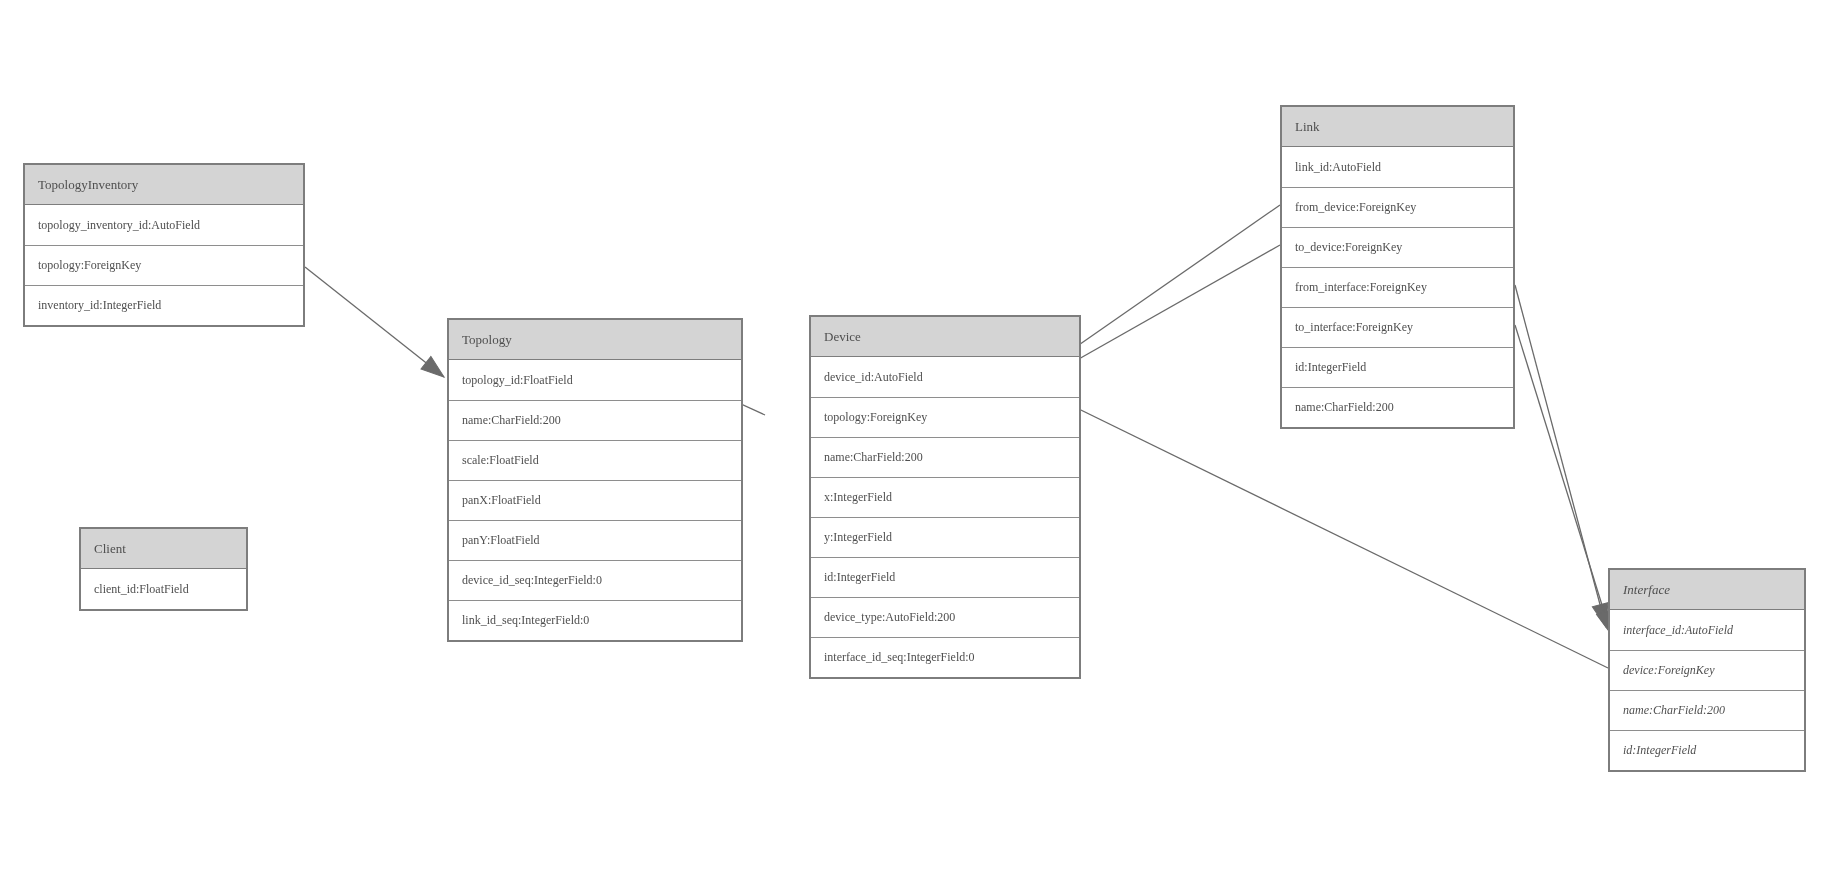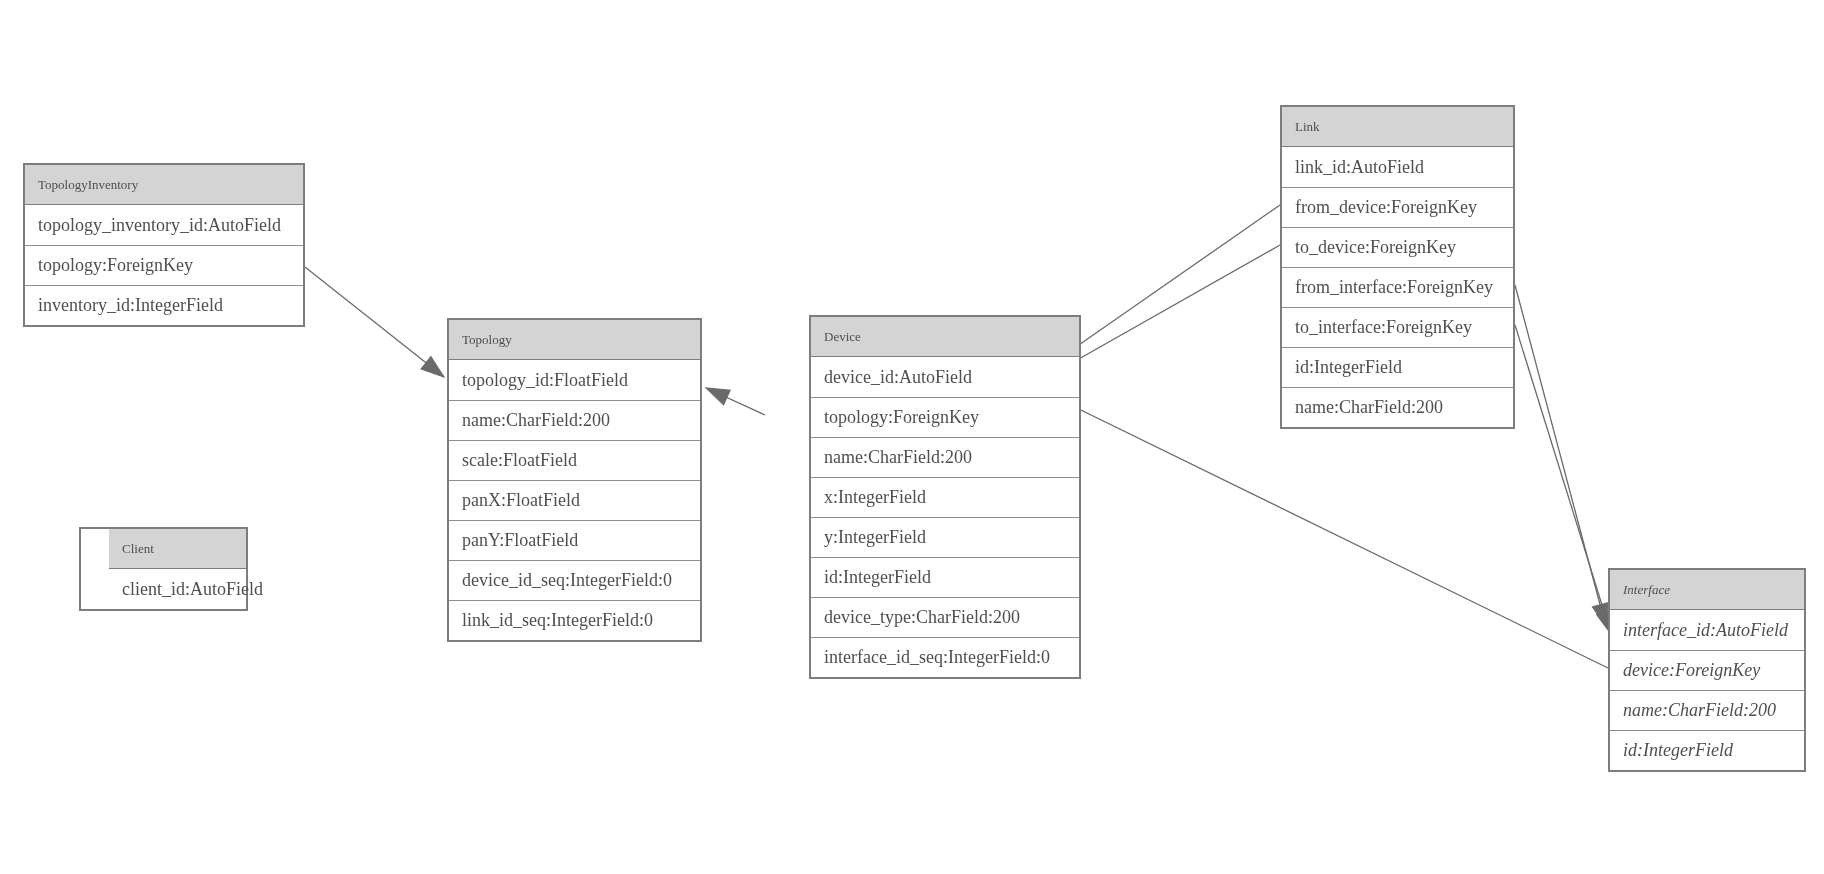--- a/index.html
+++ b/index.html
@@ -44,21 +44,21 @@
     color: var(--text-color, #4f4f4f);
     font-size: 13px;
   }
   .entity-row {
     box-sizing: border-box;
     height: 40px;
     display: flex;
     align-items: center;
     padding-left: 13px;
     color: var(--text-color, #4f4f4f);
-    font-size: 18px;
+    font-size: 12px;
     white-space: nowrap;
   }
   .entity-row + .entity-row {
     border-top: 1px solid var(--inner-border-color, #8e8e8e);
   }
 </style>
 </head>
 <body>
 
 <div id="diagram">
@@ -76,43 +76,43 @@
       <line x1="1515" y1="285" x2="1606" y2="627" marker-end="url(#arrowhead)"></line>
       <line x1="1515" y1="325" x2="1611" y2="634" marker-end="url(#arrowhead)"></line>
     </svg>
   <div id="entities">
       <div class="entity" style="left: 23px; top: 163px; width: 282px;">
         <div class="entity-header">TopologyInventory</div>
         <div class="entity-row">topology_inventory_id:AutoField</div>
         <div class="entity-row">topology:ForeignKey</div>
         <div class="entity-row">inventory_id:IntegerField</div>
       </div>
-      <div class="entity" style="left: 447px; top: 318px; width: 255px;">
+      <div class="entity" style="left: 447px; top: 318px; width: 296px;">
         <div class="entity-header">Topology</div>
         <div class="entity-row">topology_id:FloatField</div>
         <div class="entity-row">name:CharField:200</div>
         <div class="entity-row">scale:FloatField</div>
         <div class="entity-row">panX:FloatField</div>
         <div class="entity-row">panY:FloatField</div>
         <div class="entity-row">device_id_seq:IntegerField:0</div>
         <div class="entity-row">link_id_seq:IntegerField:0</div>
       </div>
-      <div class="entity" style="left: 79px; top: 527px; width: 169px; padding-left: 28px;">
+      <div class="entity" style="left: 79px; top: 527px; width: 169px;">
         <div class="entity-header">Client</div>
-        <div class="entity-row">client_id:AutoField</div>
+        <div class="entity-row">client_id:FloatField</div>
       </div>
       <div class="entity" style="left: 765px; top: 315px; width: 272px; margin-left: 44px;">
         <div class="entity-header">Device</div>
         <div class="entity-row">device_id:AutoField</div>
         <div class="entity-row">topology:ForeignKey</div>
         <div class="entity-row">name:CharField:200</div>
         <div class="entity-row">x:IntegerField</div>
         <div class="entity-row">y:IntegerField</div>
         <div class="entity-row">id:IntegerField</div>
-        <div class="entity-row">device_type:CharField:200</div>
+        <div class="entity-row">device_type:AutoField:200</div>
         <div class="entity-row">interface_id_seq:IntegerField:0</div>
       </div>
       <div class="entity" style="left: 1280px; top: 105px; width: 235px;">
         <div class="entity-header">Link</div>
         <div class="entity-row">link_id:AutoField</div>
         <div class="entity-row">from_device:ForeignKey</div>
         <div class="entity-row">to_device:ForeignKey</div>
         <div class="entity-row">from_interface:ForeignKey</div>
         <div class="entity-row">to_interface:ForeignKey</div>
         <div class="entity-row">id:IntegerField</div>

